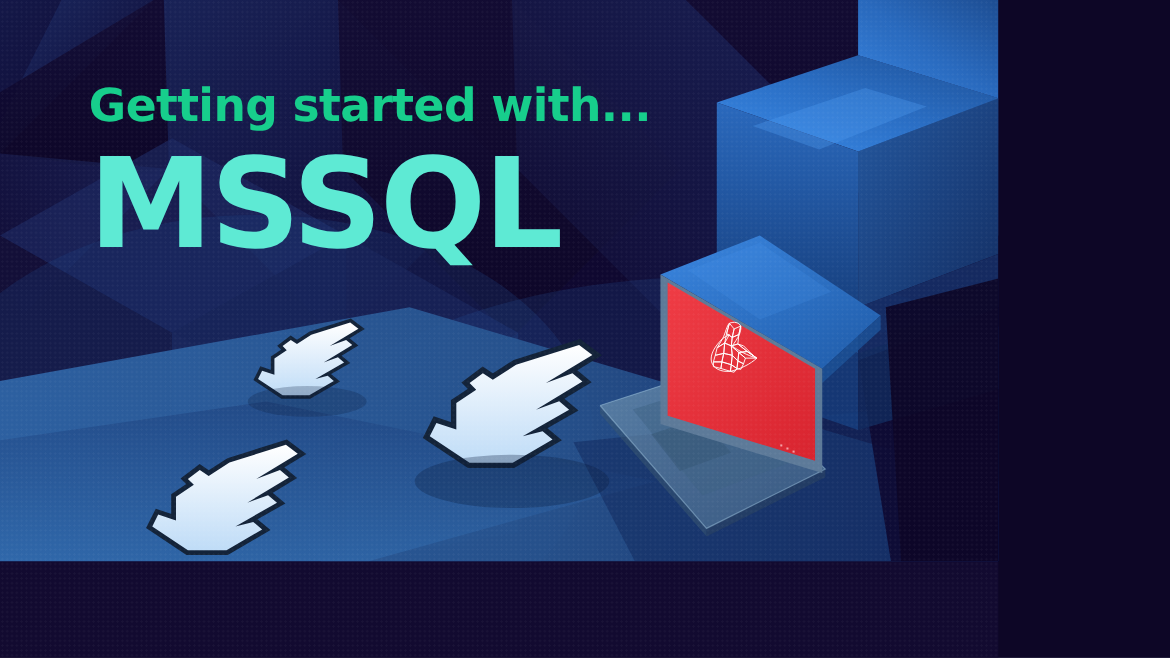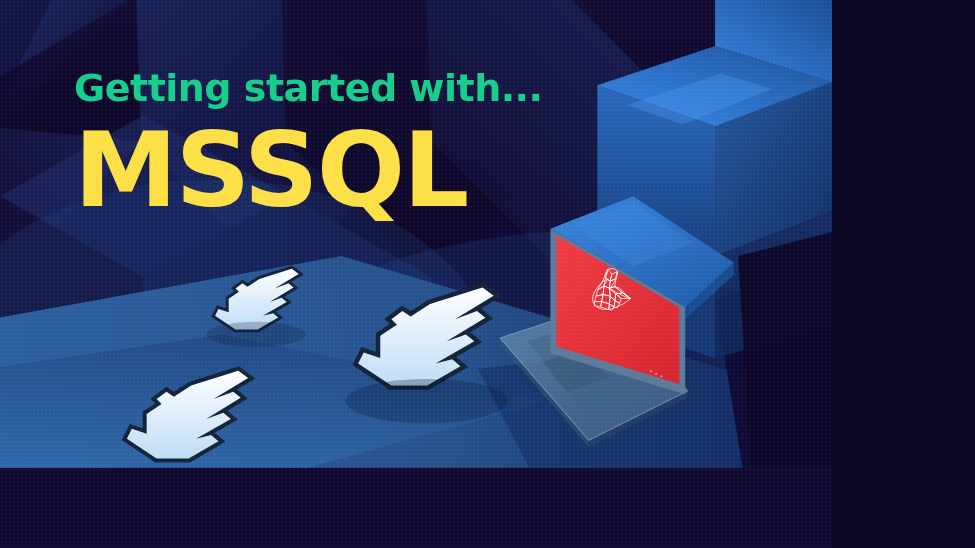--- a/index.html
+++ b/index.html
@@ -15,21 +15,21 @@
   
   #kicker{
     position:absolute;left:74px;top:66px;
     font-size:38px;font-weight:bold;letter-spacing:-0.5px;
     color:#17ce8c;white-space:nowrap;
     font-family:"DejaVu Sans",sans-serif;
   }
   #wordmark{
     position:absolute;left:74px;top:118px;
     font-size:104px;font-weight:bold;letter-spacing:-2px;line-height:1;
-    color:#fde047;white-space:nowrap;
+    color:#5eead4;white-space:nowrap;
     font-family:"DejaVu Sans",sans-serif;
   }
 
   
   #halftone{
     position:absolute;inset:0;pointer-events:none;
     background-image:radial-gradient(rgba(255,255,255,.035) 1px, transparent 1.1px);
     background-size:4px 4px;
     mix-blend-mode:screen;
   }

